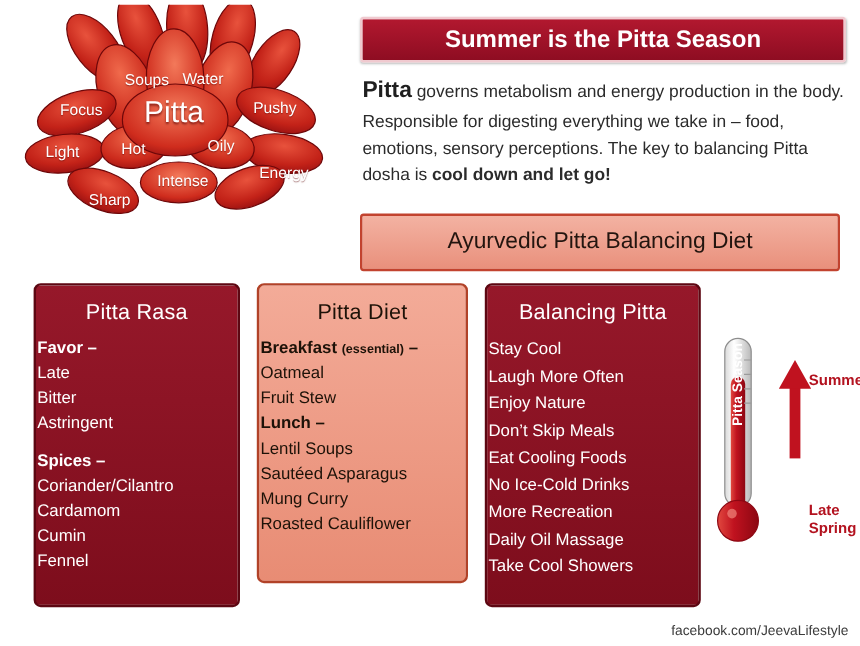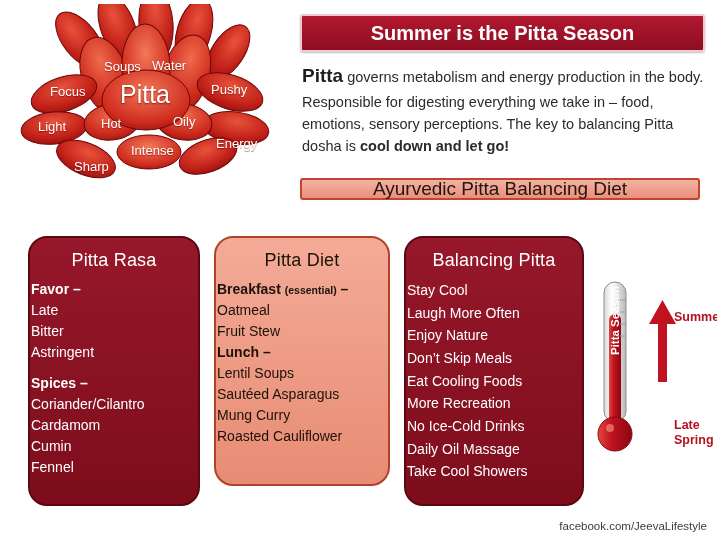--- a/index.html
+++ b/index.html
@@ -64,36 +64,36 @@
     line-height: 1.52;
     color: #2b2b2b;
   }
   #intro-para .lead { font-size: 19px; font-weight: bold; color: #1f1f1f; }
   #intro-para b { font-weight: bold; }
 
   
   #sub-banner {
     position: absolute;
     left: 300px; top: 178px;
-    width: 400px; height: 22px;
+    width: 400px; height: 48px;
     background: #efa392;
     background: linear-gradient(#f3b2a2, #e9907c);
     border: 2px solid #c2432f;
     border-radius: 3px;
     color: #23150f;
     font-size: 19px;
     display: flex;
     align-items: center;
     justify-content: center;
   }
 
   
   .card {
     position: absolute;
-    border-radius: 19px;
+    border-radius: 6px;
     color: #ffffff;
   }
   #card-rasa {
     left: 28px; top: 236px; width: 172px; height: 270px;
     background: #8c1222;
     background: linear-gradient(#96182a, #7d0d1c);
     border: 2px solid #5d0712;
   }
   #card-diet {
     left: 214px; top: 236px; width: 176px; height: 250px;
@@ -283,22 +283,22 @@
 </div>
 
 <div class="card" id="card-balancing">
   <div class="card-title">Balancing Pitta</div>
   <div class="card-body">
     <div>Stay Cool</div>
     <div>Laugh More Often</div>
     <div>Enjoy Nature</div>
     <div>Don’t Skip Meals</div>
     <div>Eat Cooling Foods</div>
+    <div>No Ice-Cold Drinks</div>
     <div>More Recreation</div>
-    <div>No Ice-Cold Drinks</div>
     <div>Daily Oil Massage</div>
     <div>Take Cool Showers</div>
   </div>
 </div>
 
 <div id="thermo-panel">
   <svg id="thermo-svg" width="112" height="200" viewBox="0 0 112 200">
     <defs>
       <linearGradient id="tglass" x1="0" y1="0" x2="1" y2="0">
         <stop offset="0%" stop-color="#d9d9d9"></stop>

